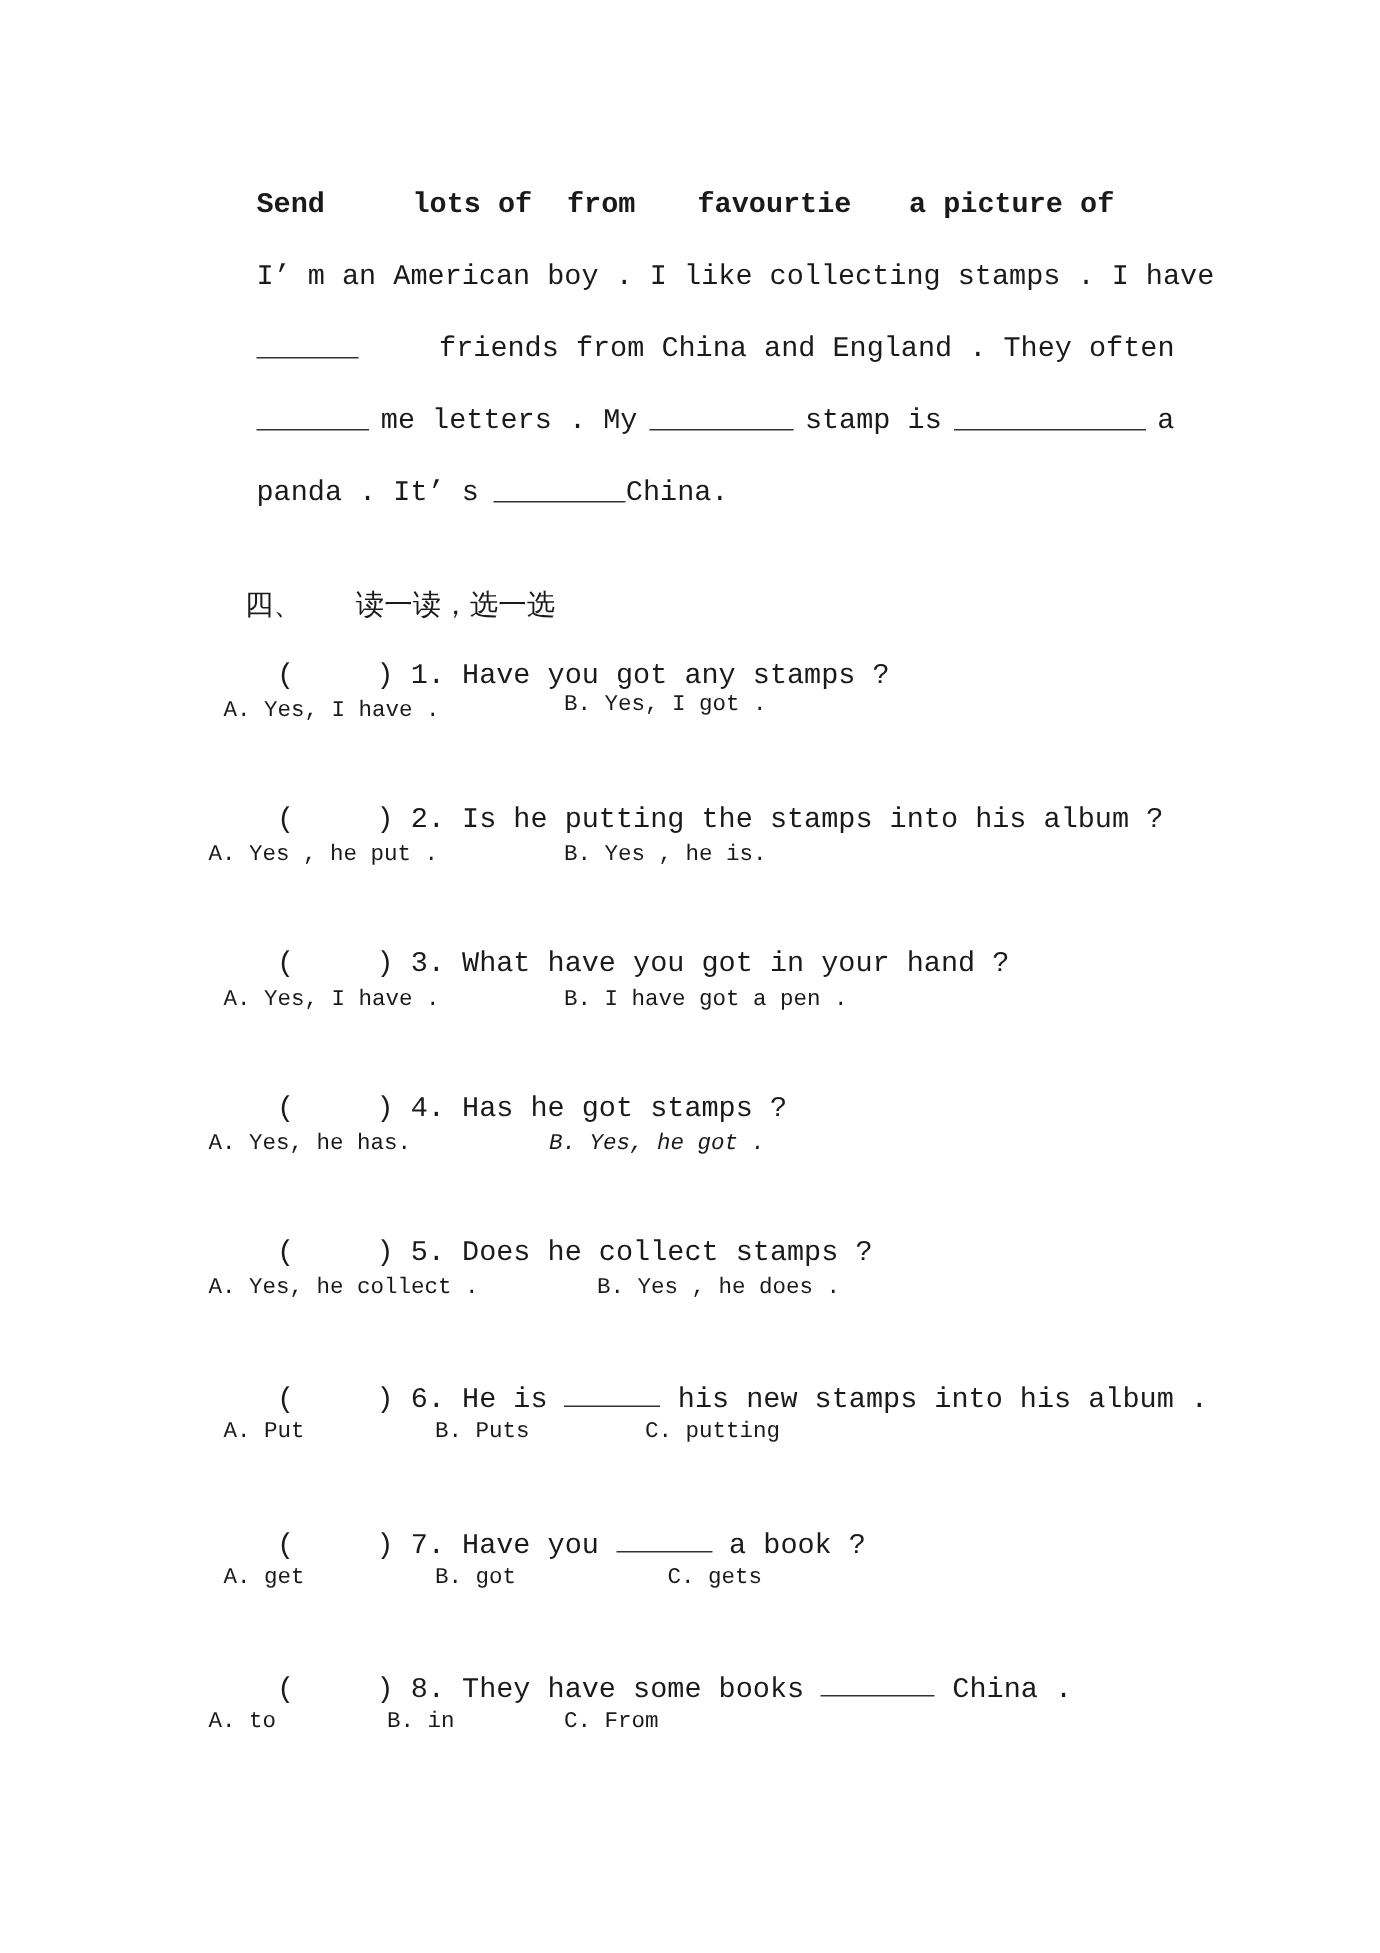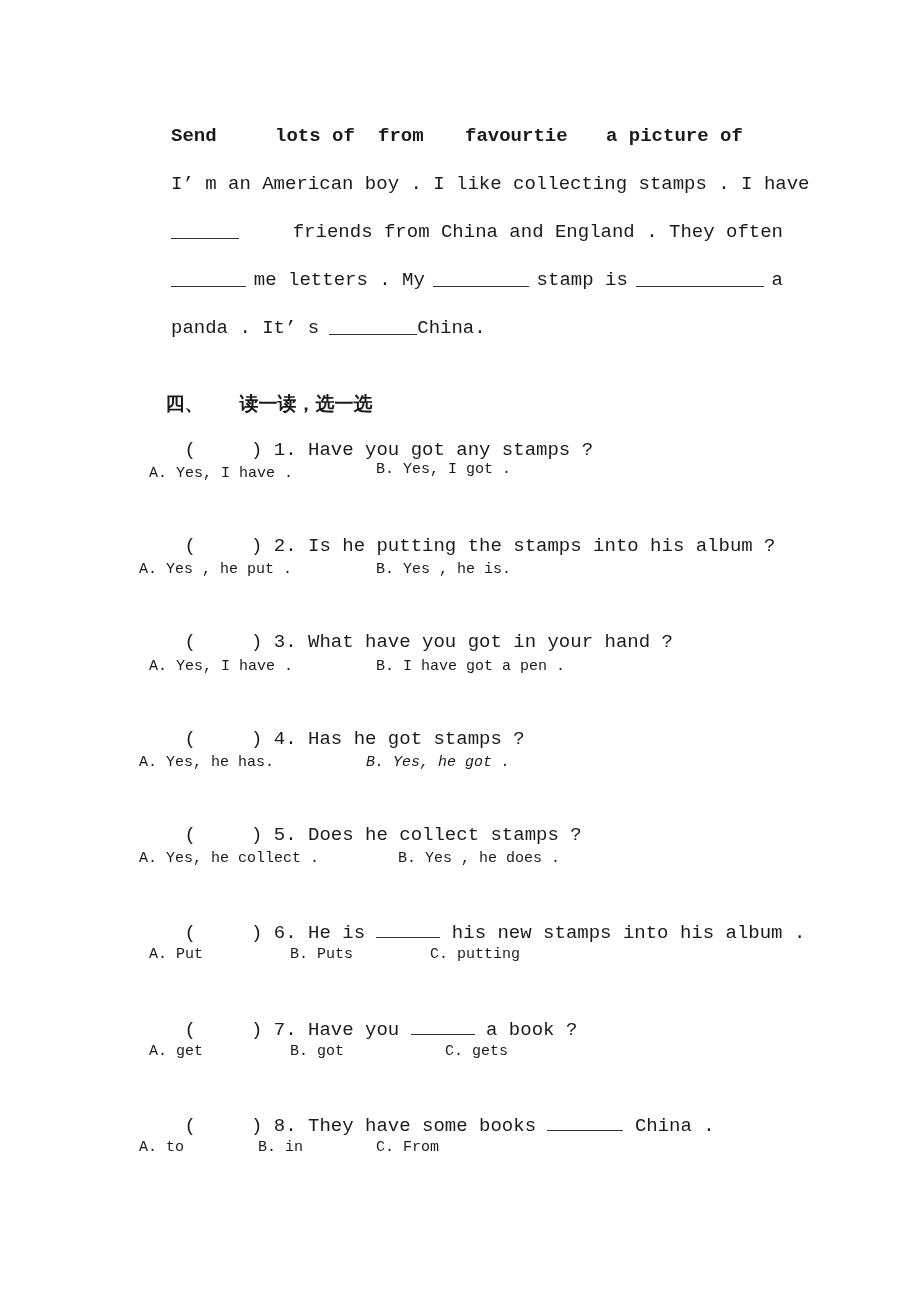--- a/index.html
+++ b/index.html
@@ -57,21 +57,21 @@
     display: inline-block;
     border-bottom: 1px solid #333;
     height: 18px;
     vertical-align: baseline;
   }
   .section-title {
     position: absolute;
     left: 139px;
     top: 364px;
     font-family: "DejaVu Sans", sans-serif;
-    font-weight: bold;
+    font-weight: normal;
     font-size: 19px;
     line-height: 26px;
     white-space: pre;
   }
   .q-line {
     left: 139px;
   }
   .q-gap {
     display: inline-block;
     width: 55px;

